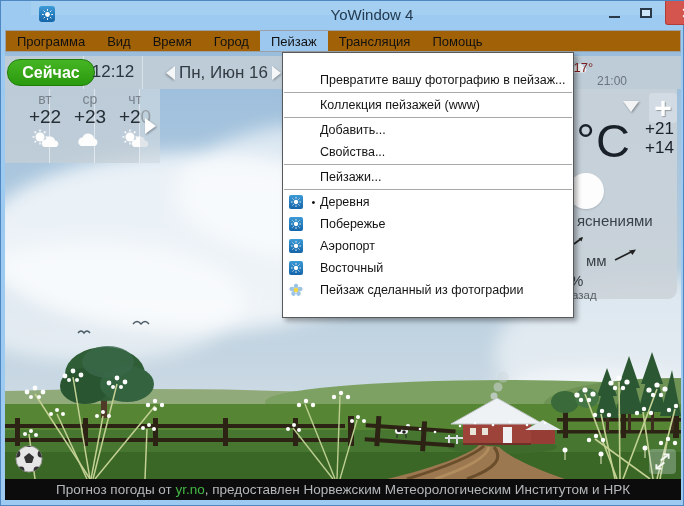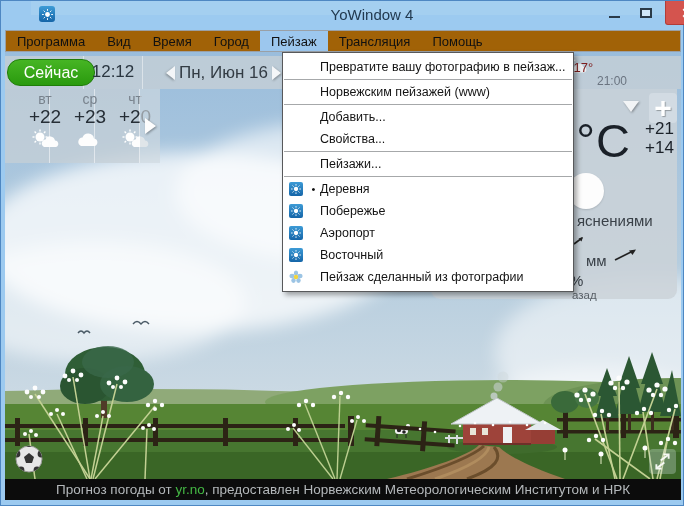--- a/index.html
+++ b/index.html
@@ -52,21 +52,21 @@
   .fc-expand { position:absolute; left:139px; top:88px; width:20px; height:74px;
                background:rgba(208,216,222,0.65); display:flex; align-items:center;
                justify-content:center; cursor:pointer; }
   .tri-right { width:0; height:0; border-top:8px solid transparent;
                border-bottom:8px solid transparent; border-left:11px solid #fdfdfd;
                filter:drop-shadow(1px 1px 1px rgba(0,0,0,0.35)); }
 
   
   .now-btn { position:absolute; left:6px; top:58px; width:88px; height:27px;
              background:linear-gradient(#46b524,#2a9a0e); border:1px solid #1f7d08;
-             border-radius:13px; color:#fff; font-size:16px; font-weight:normal;
+             border-radius:13px; color:#fff; font-size:16px; font-weight:bold;
              display:flex; align-items:center; justify-content:center; cursor:pointer; }
   .time-label { position:absolute; left:84px; top:61px; width:56px; text-align:center;
                 font-size:17px; color:#2a3640; }
   .date-nav { position:absolute; left:141px; top:55px; width:139px; height:33px;
               display:flex; align-items:center; justify-content:space-between;padding-left:24px; }
   .tri-left-s { width:0; height:0; border-top:7px solid transparent;
                 border-bottom:7px solid transparent; border-right:9px solid #f4f6f8;
                 filter:drop-shadow(-1px 1px 1px rgba(0,0,0,0.3)); cursor:pointer;}
   .tri-right-s { width:0; height:0; border-top:7px solid transparent;
                  border-bottom:7px solid transparent; border-left:9px solid #f4f6f8;
@@ -99,21 +99,21 @@
   .wind-frag { position:absolute; left:572px; top:231px; }
   .precip-frag { position:absolute; left:585px; top:251px; font-size:15px; color:#3a4148; }
   .precip-arrow { position:absolute; left:612px; top:245px; }
   .hum-frag { position:absolute; left:569px; top:271px; font-size:15px; color:#3a4148; }
   .upd-frag { position:absolute; left:571px; top:288px; font-size:11.5px; color:#5a6168; }
 
   
   .dropdown { position:absolute; left:281px; top:51px; width:292px;
               background:#fff; border:1px solid #58595b;
               box-shadow:3px 3px 5px rgba(0,0,0,0.35);
-              padding:3px 0; font-size:12.5px; color:#141414; z-index:50; }
+              padding:16px 0; font-size:12.5px; color:#141414; z-index:50; }
   .menu-item { height:22px; display:flex; align-items:center; padding-left:6px;
                cursor:default; }
   .menu-item .ic { width:15px; height:15px; margin-right:3px; flex:0 0 15px; }
   .menu-item .bullet { width:13px; text-align:center; font-size:11px; color:#111; }
   .menu-sep { height:1px; background:#a6a8aa; margin:1px 1px; }
   .licon { width:14px; height:14px; border-radius:2px;
            background:linear-gradient(#3d9bd6,#1565a8);
            display:flex; align-items:center; justify-content:center; }
 
   
@@ -560,21 +560,21 @@
   <div class="dropdown">
     <div class="menu-item">
       <span class="ic"></span>
         <span class="bullet"></span>
       <span>Превратите вашу фотографию в пейзаж...</span>
     </div>
     <div class="menu-sep"></div>
     <div class="menu-item">
       <span class="ic"></span>
         <span class="bullet"></span>
-      <span>Норвежским пейзажей (www)</span>
+      <span>Коллекция пейзажей (www)</span>
     </div>
     <div class="menu-sep"></div>
     <div class="menu-item">
       <span class="ic"></span>
         <span class="bullet"></span>
       <span>Добавить...</span>
     </div>
     <div class="menu-item">
       <span class="ic"></span>
         <span class="bullet"></span>

